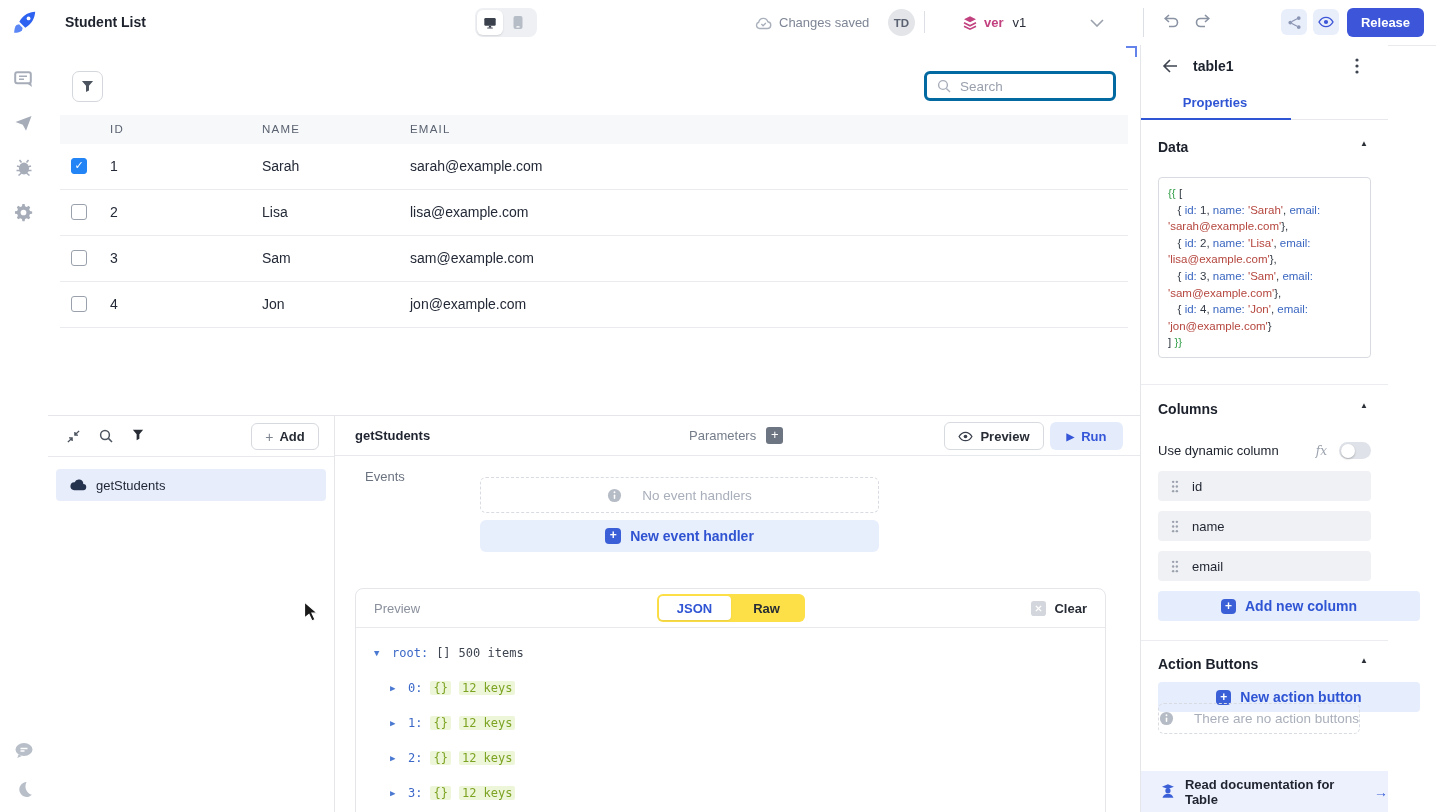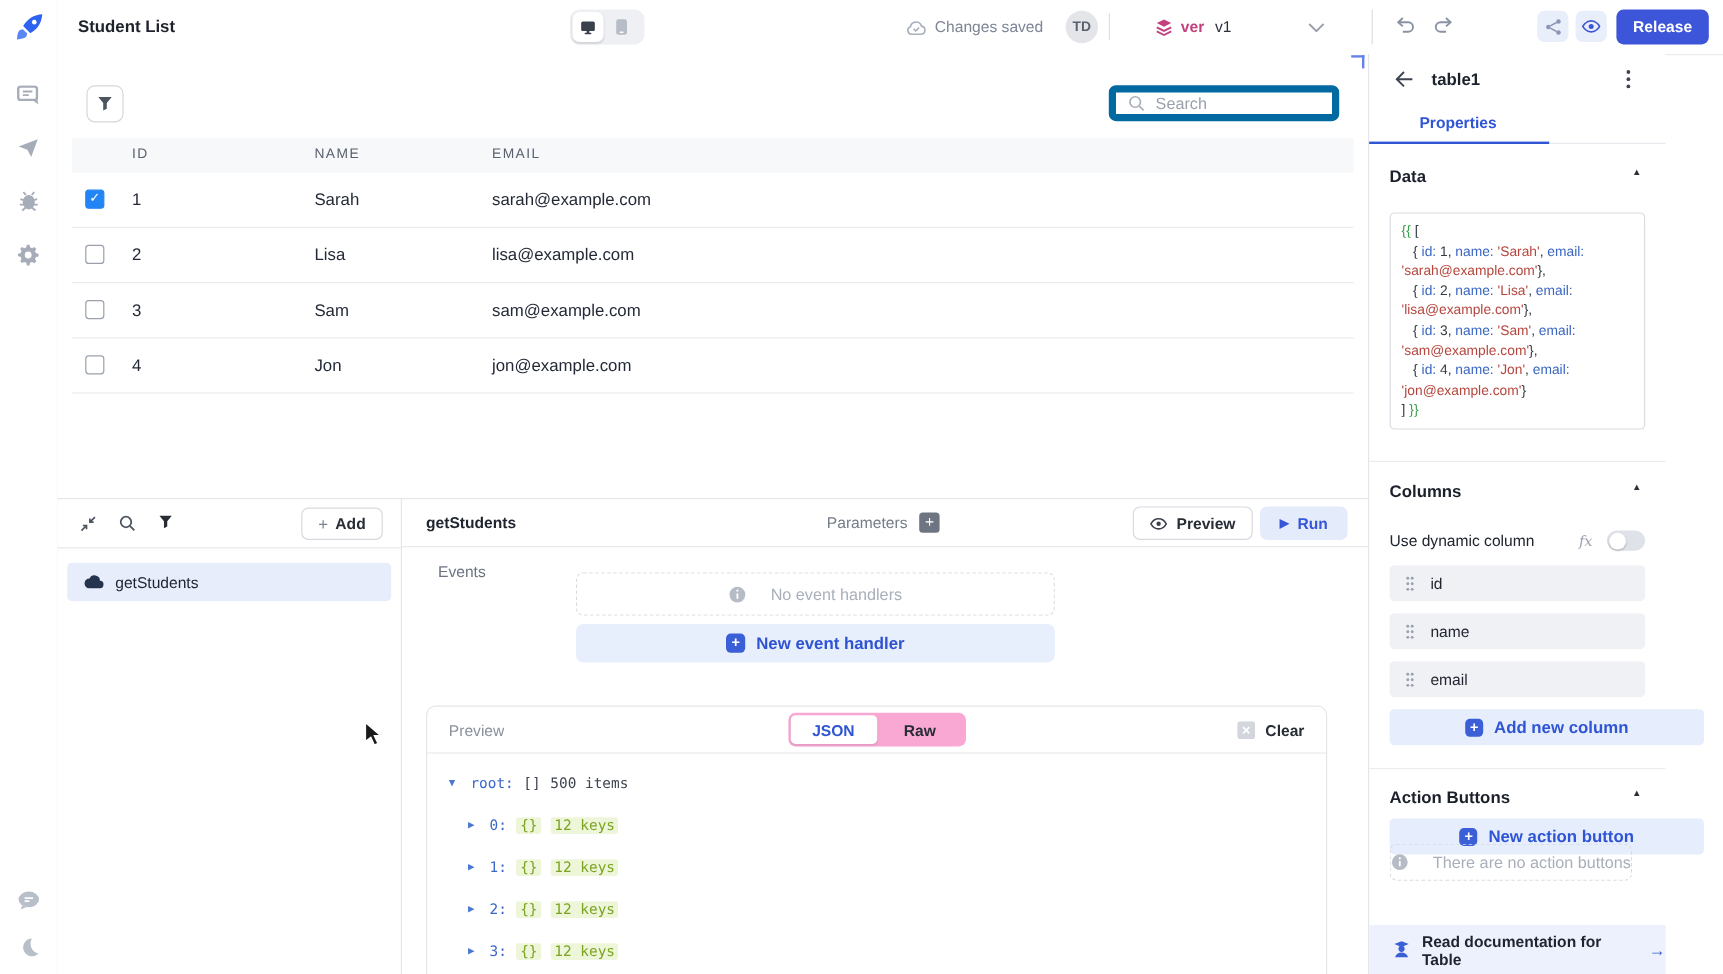--- a/index.html
+++ b/index.html
@@ -26,21 +26,21 @@
   .ver-label{font-size:13px;font-weight:700;color:#c2417f;}
   .ver-value{font-size:13px;color:#2a2f3a;margin-left:3px;text-align:right;}
   .chev{position:absolute;left:1042px;top:19px;cursor:pointer}
   .histbtn{position:absolute;top:13px;cursor:pointer}
   .iconbtn{position:absolute;top:9px;width:26px;height:26px;border-radius:6px;background:#e9eefb;display:flex;align-items:center;justify-content:center;cursor:pointer;}
   .release{position:absolute;left:1299px;top:8px;width:77px;height:29px;border-radius:6px;background:#3d55d8;color:#fff;font-size:13px;font-weight:600;border:none;display:flex;align-items:center;justify-content:center;cursor:pointer;font-family:inherit;}
   
   .canvas{position:absolute;left:48px;top:45px;width:1092px;height:370px;background:#fff;}
   .sel-corner{position:absolute;right:3px;top:1px;width:9px;height:9px;border-top:2px solid #6383ea;border-right:2px solid #6383ea;}
   .filter-btn{position:absolute;left:24px;top:26px;width:29px;height:29px;border:1px solid #d4d7dc;border-radius:7px;display:flex;align-items:center;justify-content:center;background:#fff;cursor:pointer;}
-  .search-box{position:absolute;left:876px;top:26px;width:192px;height:30px;border:6px solid #0369a1;border-radius:6px;display:flex;align-items:center;padding:0 10px;gap:7px;box-sizing:border-box;background:#fff;}
+  .search-box{position:absolute;left:876px;top:26px;width:192px;height:30px;border:3px solid #0369a1;border-radius:6px;display:flex;align-items:center;padding:0 10px;gap:7px;box-sizing:border-box;background:#fff;}
   .search-box input{border:none;outline:none;font-size:13.5px;color:#3a404c;width:130px;font-family:inherit;background:transparent;}
   .search-box input::placeholder{color:#9aa1ad;}
   .thead{position:absolute;left:12px;top:70px;width:1068px;height:29px;background:#f7f8fa;}
   .th{position:absolute;top:8px;font-size:11.5px;font-weight:500;color:#5a6270;letter-spacing:1.2px;}
   .th-id{left:50px}.th-name{left:202px}.th-email{left:350px}
   .tbody{position:absolute;left:12px;top:99px;width:1068px;}
   .trow{position:relative;height:45px;border-bottom:1px solid #e9ebee;cursor:pointer;}
   .cb{position:absolute;left:11px;top:14px;width:16px;height:16px;border:1.5px solid #9aa1ac;border-radius:3px;box-sizing:border-box;font-size:11px;line-height:13px;text-align:center;color:#fff;background:#fff;cursor:pointer;}
   .cb.on{background:#2284f5;border-color:#2284f5;}
   .cell{position:absolute;top:0;line-height:45px;font-size:14px;color:#232936;}
@@ -65,21 +65,21 @@
   .run-btn{position:absolute;right:17px;top:6px;width:73px;height:28px;border:none;border-radius:6px;background:#e4ecfc;display:flex;align-items:center;justify-content:center;gap:7px;font-size:13px;font-weight:700;color:#3556d8;cursor:pointer;font-family:inherit;}
   .run-play{font-size:10px;color:#3556d8;}
   .events-label{position:absolute;left:30px;top:53px;font-size:13px;color:#6b7380;text-align:center;}
   .dashed-box{position:absolute;border:1px dashed #d8dce2;border-radius:6px;display:flex;align-items:center;justify-content:center;gap:20px;font-size:13.5px;color:#a9afba;box-sizing:border-box;}
   .ev-empty{left:145px;top:61px;width:399px;height:36px;}
   .new-ev{position:absolute;left:145px;top:104px;width:399px;height:32px;border:none;border-radius:6px;background:#e7eefc;display:flex;align-items:center;justify-content:center;gap:9px;font-size:14px;font-weight:600;color:#3053d2;cursor:pointer;font-family:inherit;}
   .plus-sq{width:16px;height:16px;border-radius:4px;background:#3b5fd7;color:#fff;font-size:12px;line-height:15px;text-align:center;font-weight:700;}
   .resp-box{position:absolute;left:20px;top:172px;width:751px;height:250px;border:1px solid #e4e6ea;border-radius:8px 8px 0 0;box-sizing:border-box;background:#fff;}
   .resp-head{height:38px;border-bottom:1px solid #e7e9ed;display:flex;align-items:center;padding:0 18px;position:relative;}
   .resp-title{font-size:13px;color:#8a909c;}
-  .segmented{position:absolute;left:50%;transform:translateX(-50%);display:flex;background:#f9a8d4;border-radius:6px;padding:2px;}
+  .segmented{position:absolute;left:50%;transform:translateX(-50%);display:flex;background:#fde047;border-radius:6px;padding:2px;}
   .resp-tab{width:72px;height:24px;display:flex;align-items:center;justify-content:center;font-size:13px;cursor:pointer;}
   .resp-tab.active{background:#fff;border-radius:4px;color:#2f55d4;font-weight:700;box-shadow:0 1px 2px rgba(0,0,0,.08);}
   .resp-tab.inactive{color:#272c35;font-weight:600;}
   .clear-group{margin-left:auto;display:flex;align-items:flex-start;gap:8px;cursor:pointer;}
   .clear-label{font-size:13px;font-weight:700;color:#272c35;}
   .tree{padding:15px 18px;font-family:"DejaVu Sans Mono",monospace;font-size:12px;}
   .tree-row{display:flex;align-items:center;gap:8px;height:19px;margin-bottom:16px;cursor:pointer;}
   .tree-row.child{margin-left:16px;}
   .tri{color:#4b79d2;font-size:9px;width:10px;}
   .tkey{color:#3b68c8;}

